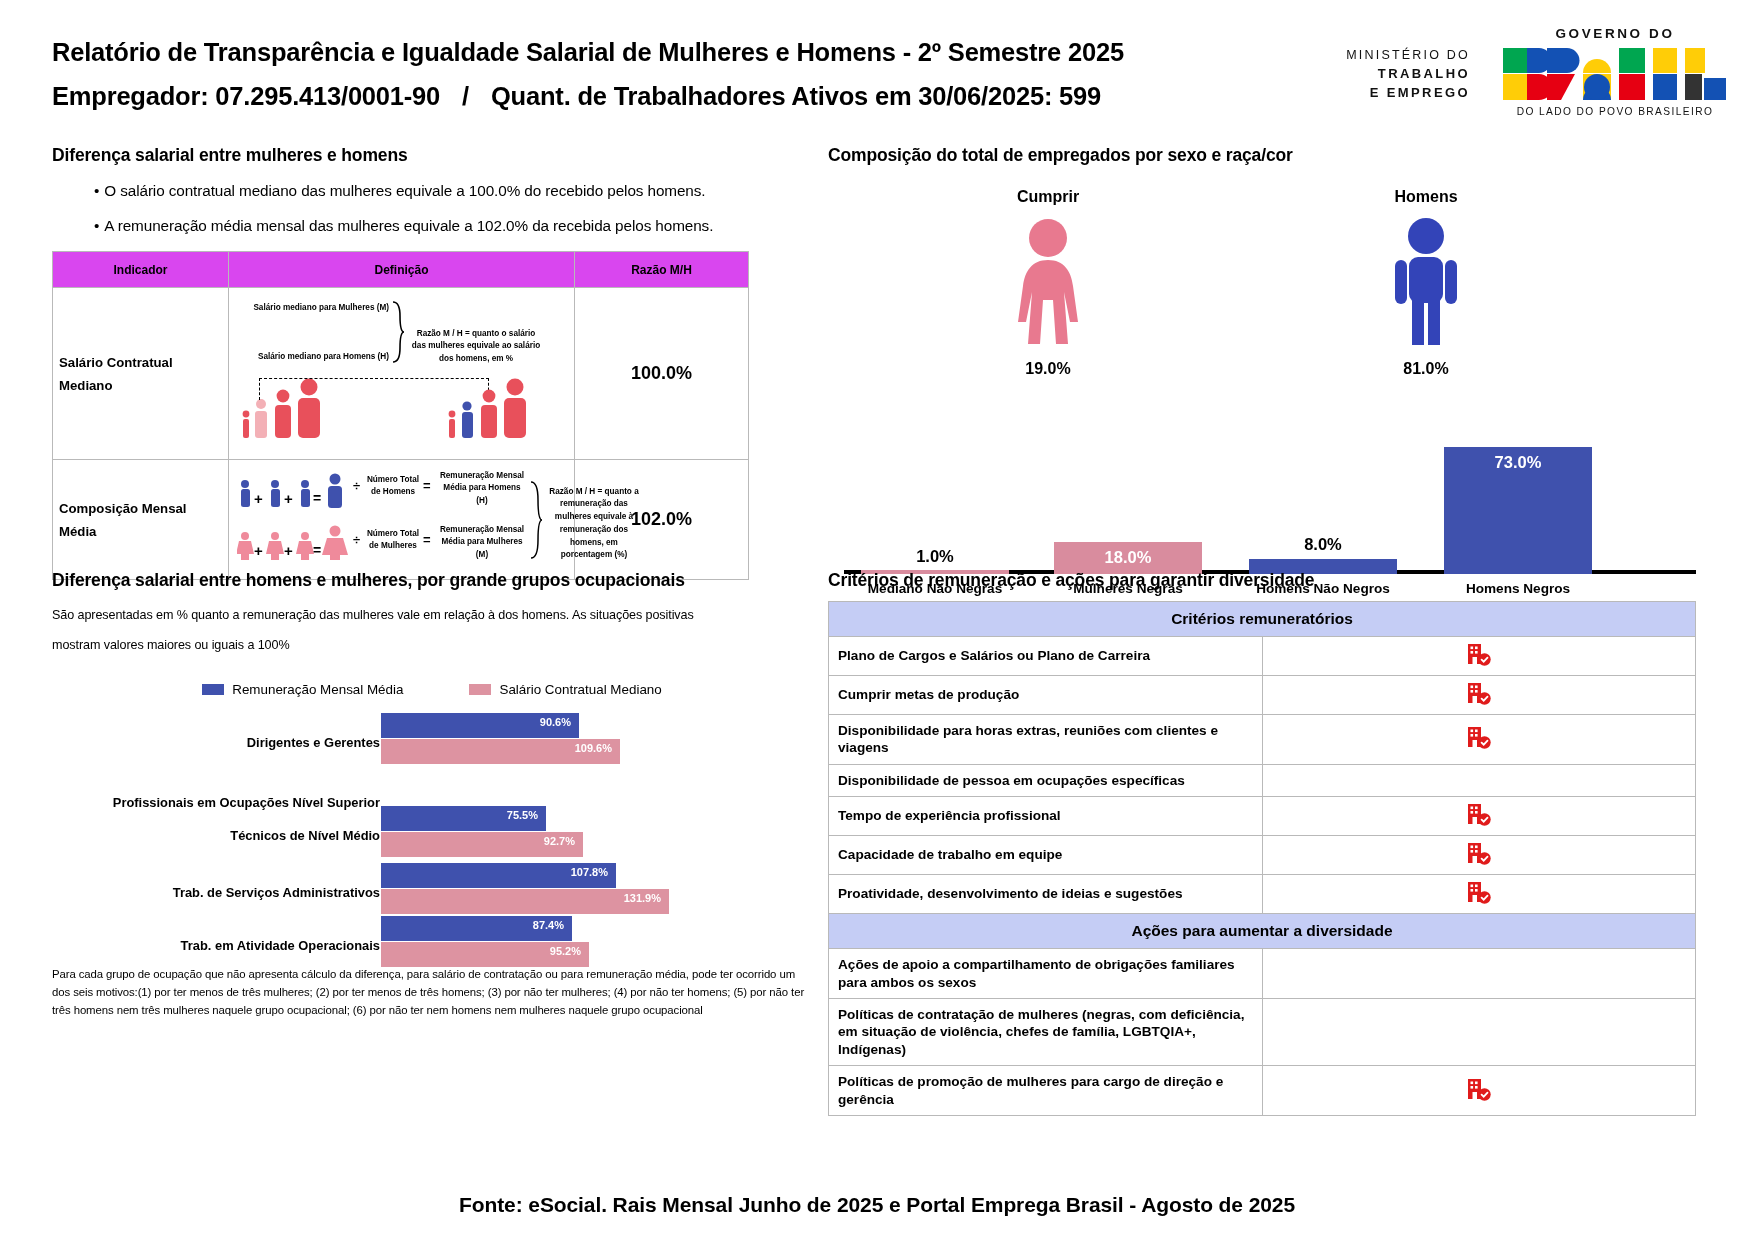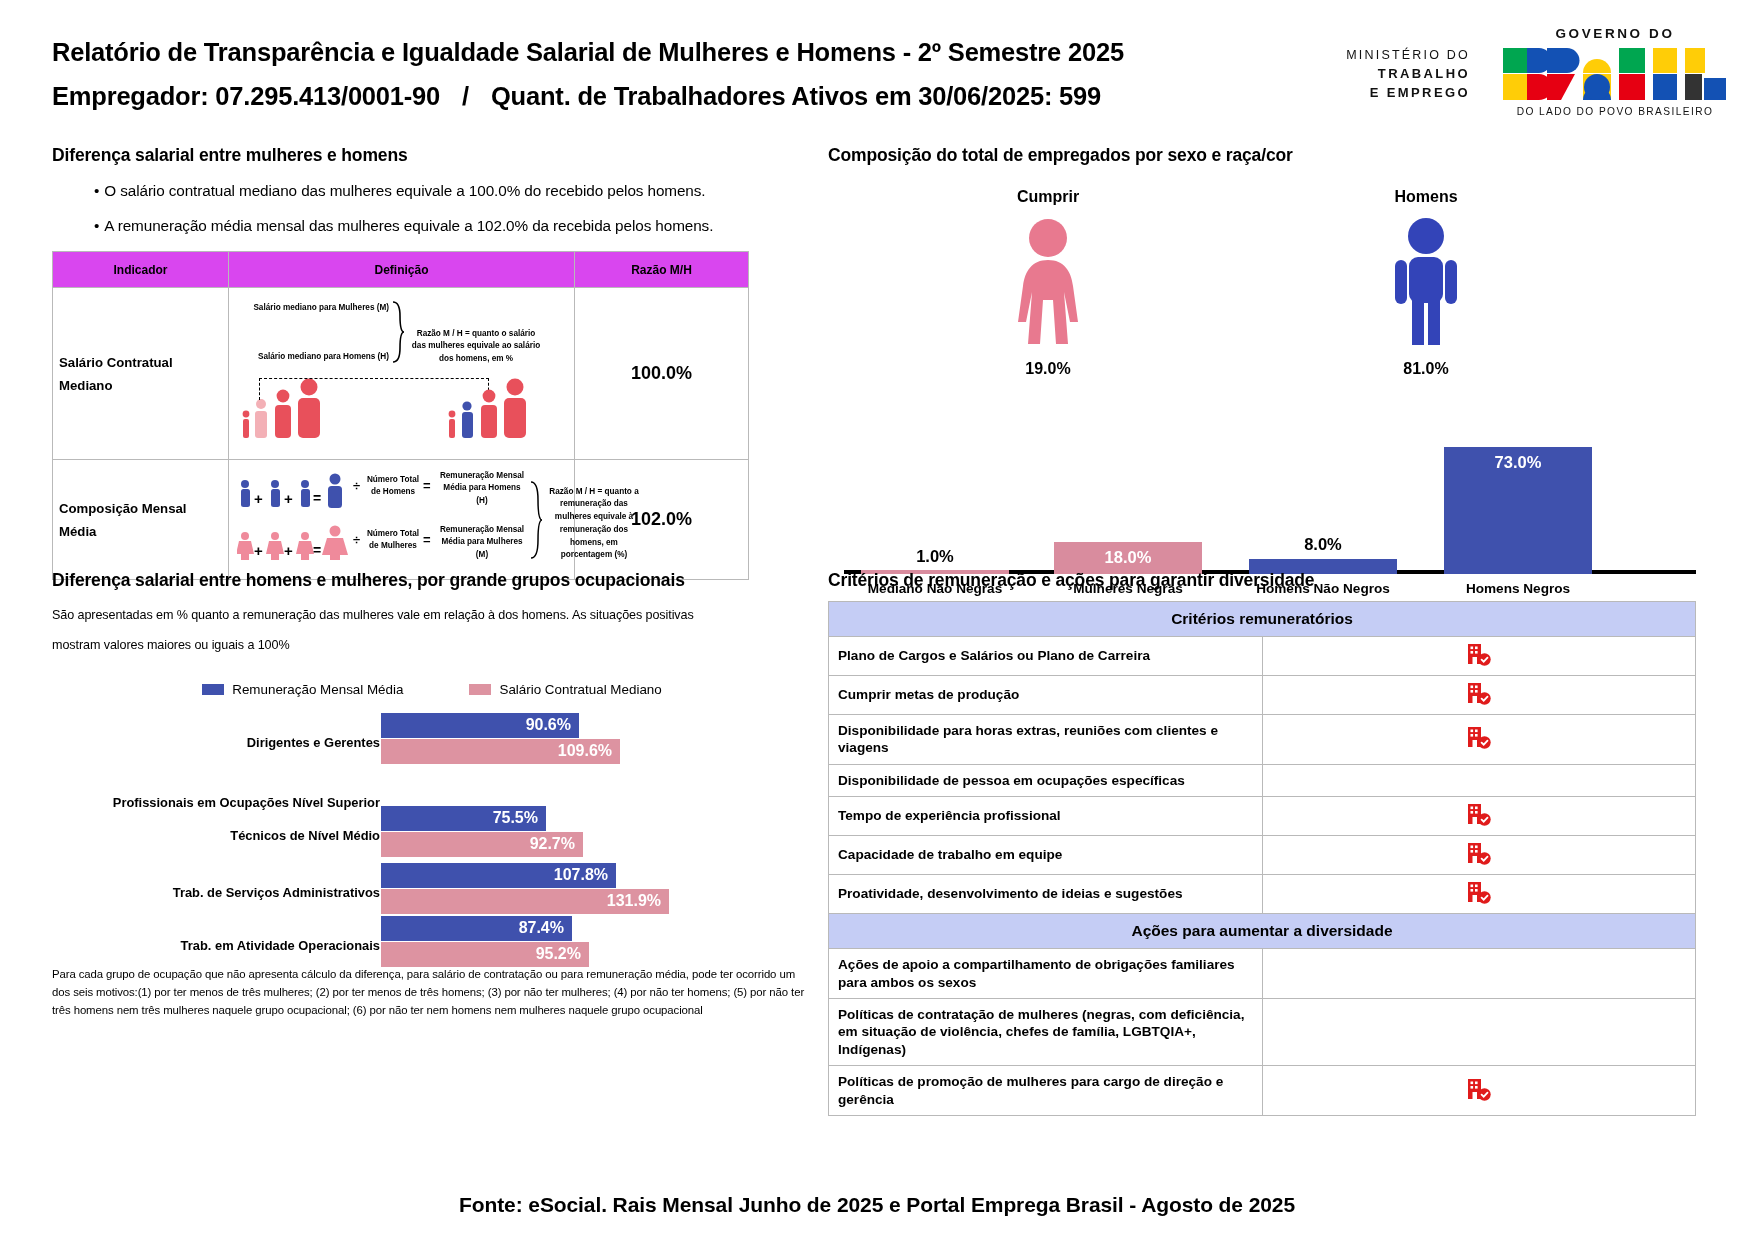--- a/index.html
+++ b/index.html
@@ -83,21 +83,21 @@
   .left-bot { position: absolute; left: 52px; top: 570px; width: 760px; }
   .sub-note { font-size: 12.6px; line-height: 2.35; margin-top: 10px; letter-spacing: -0.1px; }
   .legend { display: flex; justify-content: center; gap: 66px; margin-top: 22px; }
   .legend-item { display: flex; align-items: center; gap: 8px; font-size: 13.4px; }
   .legend-swatch { width: 22px; height: 11px; }
 
   .hgroup { position: relative; margin-top: 16px; height: 236px; }
   .grow { position: absolute; left: 0; width: 100%; }
   .grow-label { position: absolute; right: 432px; font-size: 12.9px; font-weight: bold; white-space: nowrap; text-align: right; }
   .hbar { position: absolute; left: 329px; height: 25px; }
-  .hbar span { position: absolute; right: 8px; top: 3px; color: #fff; font-size: 16px; font-weight: bold; }
+  .hbar span { position: absolute; right: 8px; top: 3px; color: #fff; font-size: 11px; font-weight: bold; }
 
   .footnote { font-size: 11.4px; line-height: 1.58; margin-top: 16px; letter-spacing: -0.1px; }
 
   
   .right-bot { position: absolute; left: 828px; top: 570px; width: 890px; }
   table.crit { border-collapse: collapse; width: 868px; margin-top: 10px; table-layout: fixed; }
   table.crit td { border: 1.5px solid #b9b9b9; }
   td.crit-head {
     background: #c5cdf5; text-align: center; font-size: 15.5px; font-weight: bold; height: 35px;
   }

